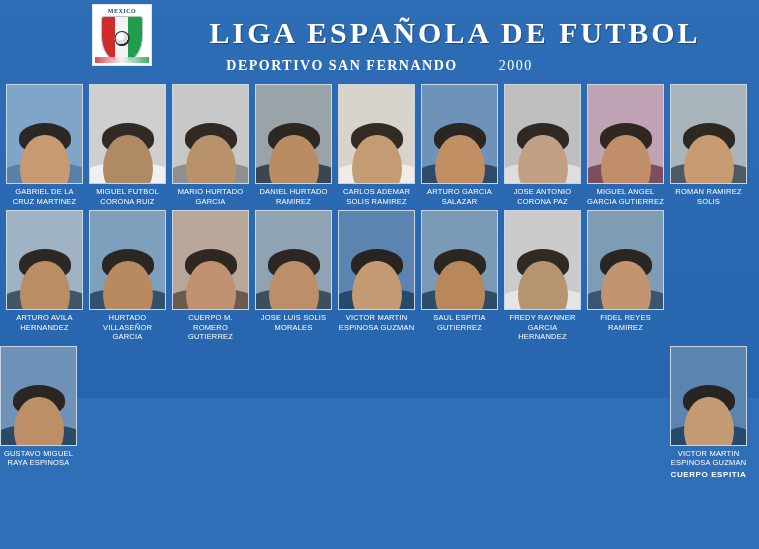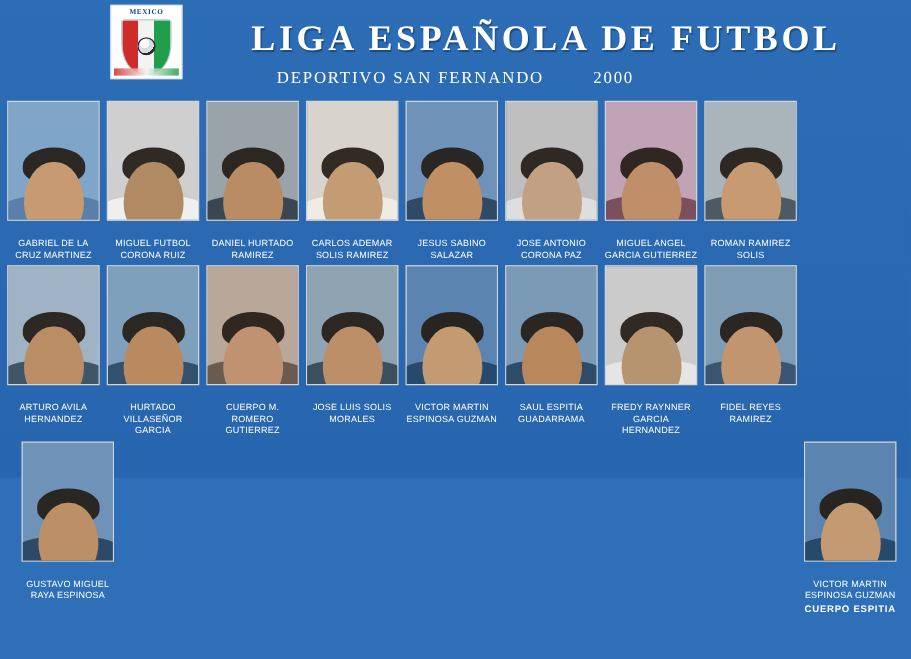--- a/index.html
+++ b/index.html
@@ -96,21 +96,21 @@
     position: absolute;
     left: 0;
     top: 58px;
     width: 759px;
     text-align: center;
     color: #ffffff;
     font-family: "Liberation Serif", serif;
     font-size: 14px;
     letter-spacing: 1.5px;
   }
-  .subtitle-row .team { margin-right: 36px; }
+  .subtitle-row .team { margin-right: 36px; font-weight: bold; }
 
   
   .rows {
     position: absolute;
     top: 84px;
     left: 0;
     width: 759px;
   }
   .row {
     display: flex;
@@ -166,42 +166,42 @@
     bottom: -6px;
     width: 86px;
     height: 26px;
     border-radius: 40% 40% 0 0;
   }
   .caption {
     color: #ffffff;
     font-size: 7.5px;
     line-height: 9.5px;
     text-align: center;
-    margin-top: 14px;
+    margin-top: 3px;
     letter-spacing: .2px;
     width: 80px;
     font-family: "Liberation Sans", sans-serif;
   }
   .caption .role {
     display: block;
     font-weight: bold;
     font-size: 8px;
     letter-spacing: .6px;
     margin-top: 2px;
   }
 
   
   .row-last {
     position: relative;
     height: 150px;
     padding-left: 6px;
   }
   .row-last .cell.left {
     position: absolute;
-    left: 18px;
+    left: 0;
     top: 0;
   }
   .row-last .cell.right {
     position: absolute;
     right: 6px;
     top: 0;
   }
 </style>
 </head>
 <body>
@@ -237,20 +237,29 @@
         <div class="photo">
           <div class="bg" style="background:#cfcfcf"></div>
           <div class="shoulders" style="background:#efefef"></div>
           <div class="hair"></div>
           <div class="head" style="background:#b08a62"></div>
         </div>
         <div class="caption">MIGUEL FUTBOL CORONA RUIZ</div>
       </div>
       <div class="cell">
         <div class="photo">
+          <div class="bg" style="background:#c8c8c8"></div>
+          <div class="shoulders" style="background:#8f8f8f"></div>
+          <div class="hair"></div>
+          <div class="head" style="background:#b9926c"></div>
+        </div>
+        <div class="caption">MARIO HURTADO GARCIA</div>
+      </div>
+      <div class="cell">
+        <div class="photo">
           <div class="bg" style="background:#9aa3a8"></div>
           <div class="shoulders" style="background:#3a4750"></div>
           <div class="hair"></div>
           <div class="head" style="background:#b98c64"></div>
         </div>
         <div class="caption">DANIEL HURTADO RAMIREZ</div>
       </div>
       <div class="cell">
         <div class="photo">
           <div class="bg" style="background:#d8d4cc"></div>
@@ -260,21 +269,21 @@
         </div>
         <div class="caption">CARLOS ADEMAR SOLIS RAMIREZ</div>
       </div>
       <div class="cell">
         <div class="photo">
           <div class="bg" style="background:#6f93b8"></div>
           <div class="shoulders" style="background:#2f4a66"></div>
           <div class="hair"></div>
           <div class="head" style="background:#c08f63"></div>
         </div>
-        <div class="caption">JESUS SABINO SALAZAR</div>
+        <div class="caption">ARTURO GARCIA SALAZAR</div>
       </div>
       <div class="cell">
         <div class="photo">
           <div class="bg" style="background:#bfbfbf"></div>
           <div class="shoulders" style="background:#dedede"></div>
           <div class="hair"></div>
           <div class="head" style="background:#c2a083"></div>
         </div>
         <div class="caption">JOSE ANTONIO CORONA PAZ</div>
       </div>
@@ -344,21 +353,21 @@
         </div>
         <div class="caption">VICTOR MARTIN ESPINOSA GUZMAN</div>
       </div>
       <div class="cell">
         <div class="photo">
           <div class="bg" style="background:#7b9ab5"></div>
           <div class="shoulders" style="background:#2f4c66"></div>
           <div class="hair"></div>
           <div class="head" style="background:#b9875c"></div>
         </div>
-        <div class="caption">SAUL ESPITIA GUADARRAMA</div>
+        <div class="caption">SAUL ESPITIA GUTIERREZ</div>
       </div>
       <div class="cell">
         <div class="photo">
           <div class="bg" style="background:#cbcbcb"></div>
           <div class="shoulders" style="background:#e5e5e5"></div>
           <div class="hair"></div>
           <div class="head" style="background:#b6946f"></div>
         </div>
         <div class="caption">FREDY RAYNNER GARCIA HERNANDEZ</div>
       </div>

